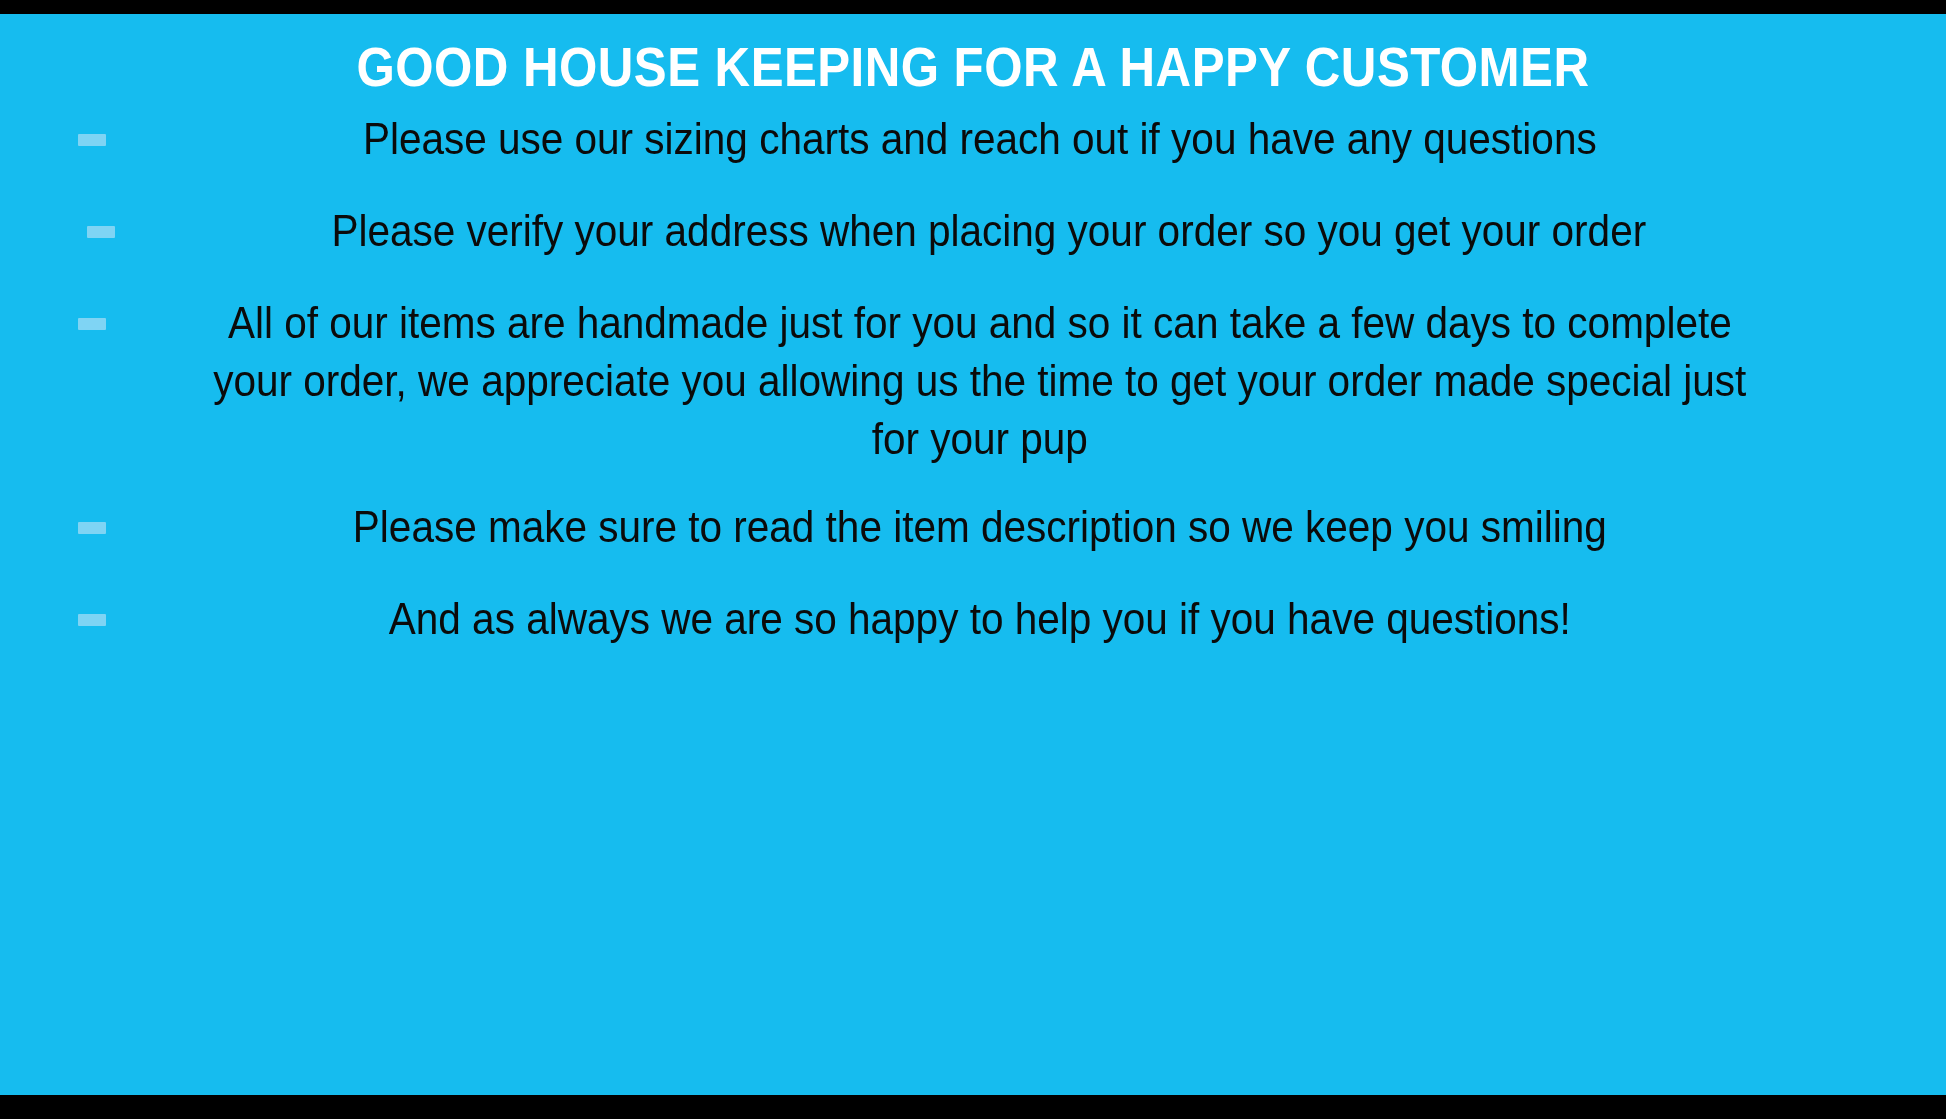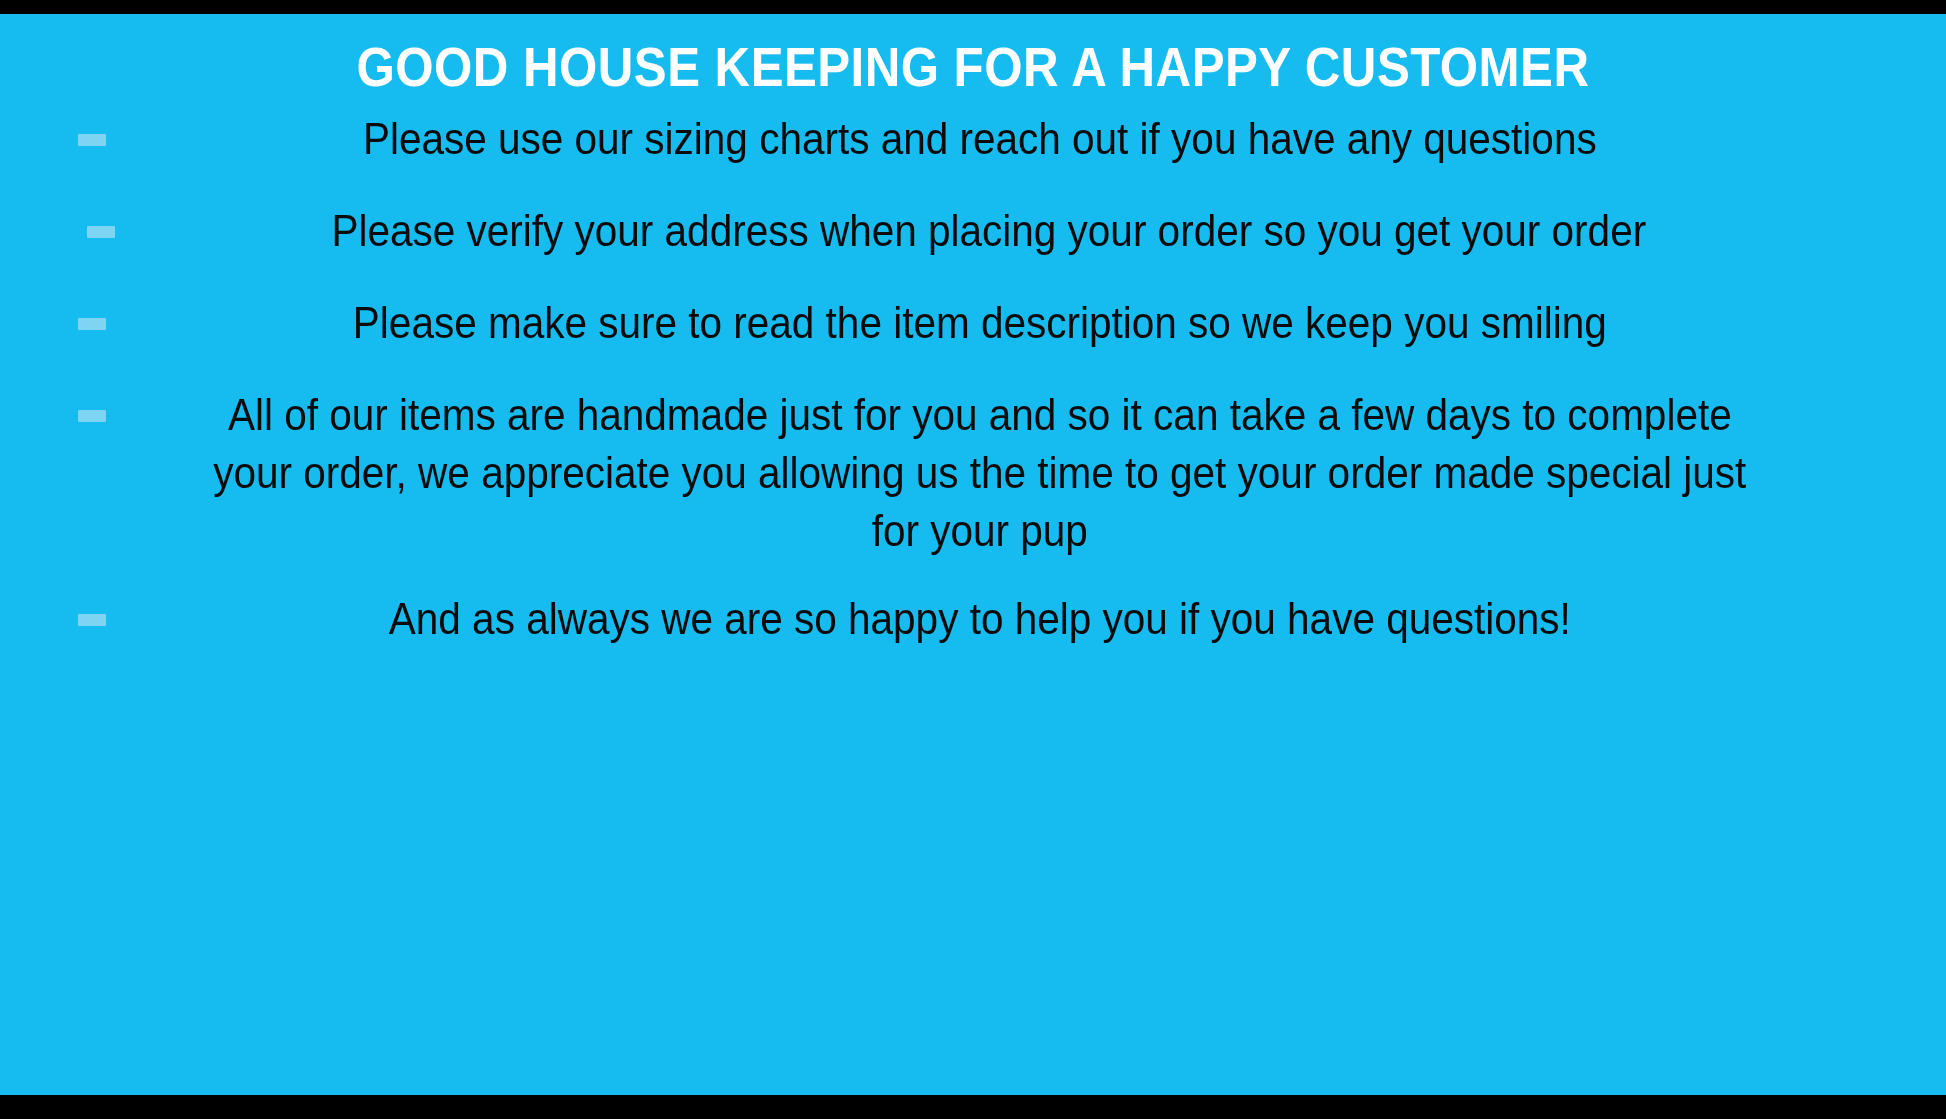--- a/index.html
+++ b/index.html
@@ -129,28 +129,28 @@
         <span class="bullet-marker"></span>
         <span class="bullet-text">Please use our sizing charts and reach out if you have any questions</span>
       </div>
 
 
       <div class="bullet-item b3">
         <span class="bullet-marker"></span>
         <span class="bullet-text">Please verify your address when placing your order so you get your order</span>
       </div>
 
+      <div class="bullet-item b5">
+        <span class="bullet-marker"></span>
+        <span class="bullet-text">All of our items are handmade just for you and so it can take a few days to complete your order, we appreciate you allowing us the time to get your order made special just for your pup</span>
+      </div>
+
       <div class="bullet-item b4">
         <span class="bullet-marker"></span>
         <span class="bullet-text">Please make sure to read the item description so we keep you smiling</span>
-      </div>
-
-      <div class="bullet-item b5">
-        <span class="bullet-marker"></span>
-        <span class="bullet-text">All of our items are handmade just for you and so it can take a few days to complete your order, we appreciate you allowing us the time to get your order made special just for your pup</span>
       </div>
 
 
       <div class="bullet-item b7">
         <span class="bullet-marker"></span>
         <span class="bullet-text">And as always we are so happy to help you if you have questions!</span>
       </div>
 
     </div>
   </div>

